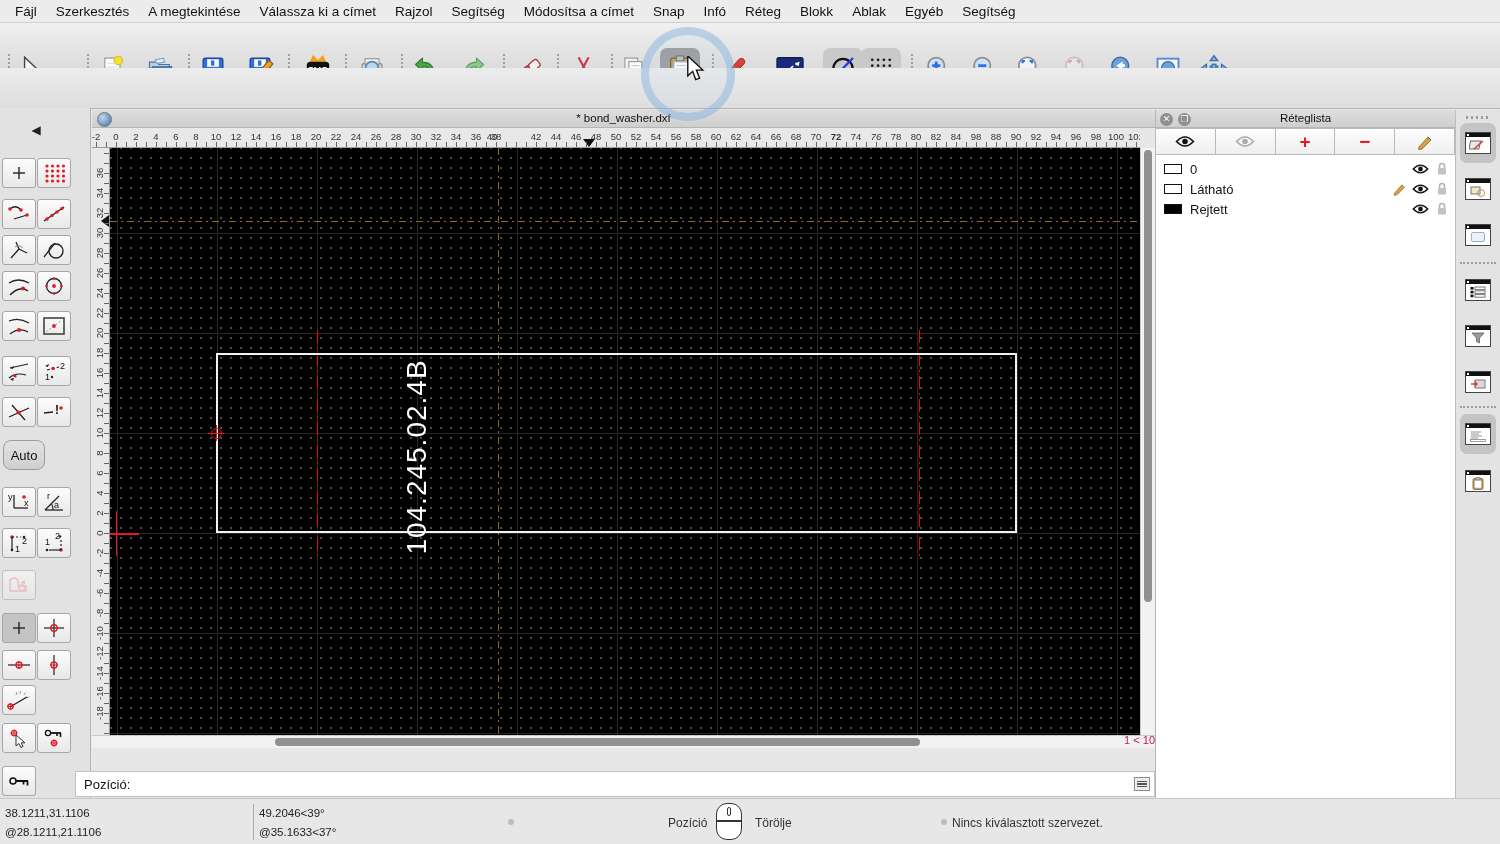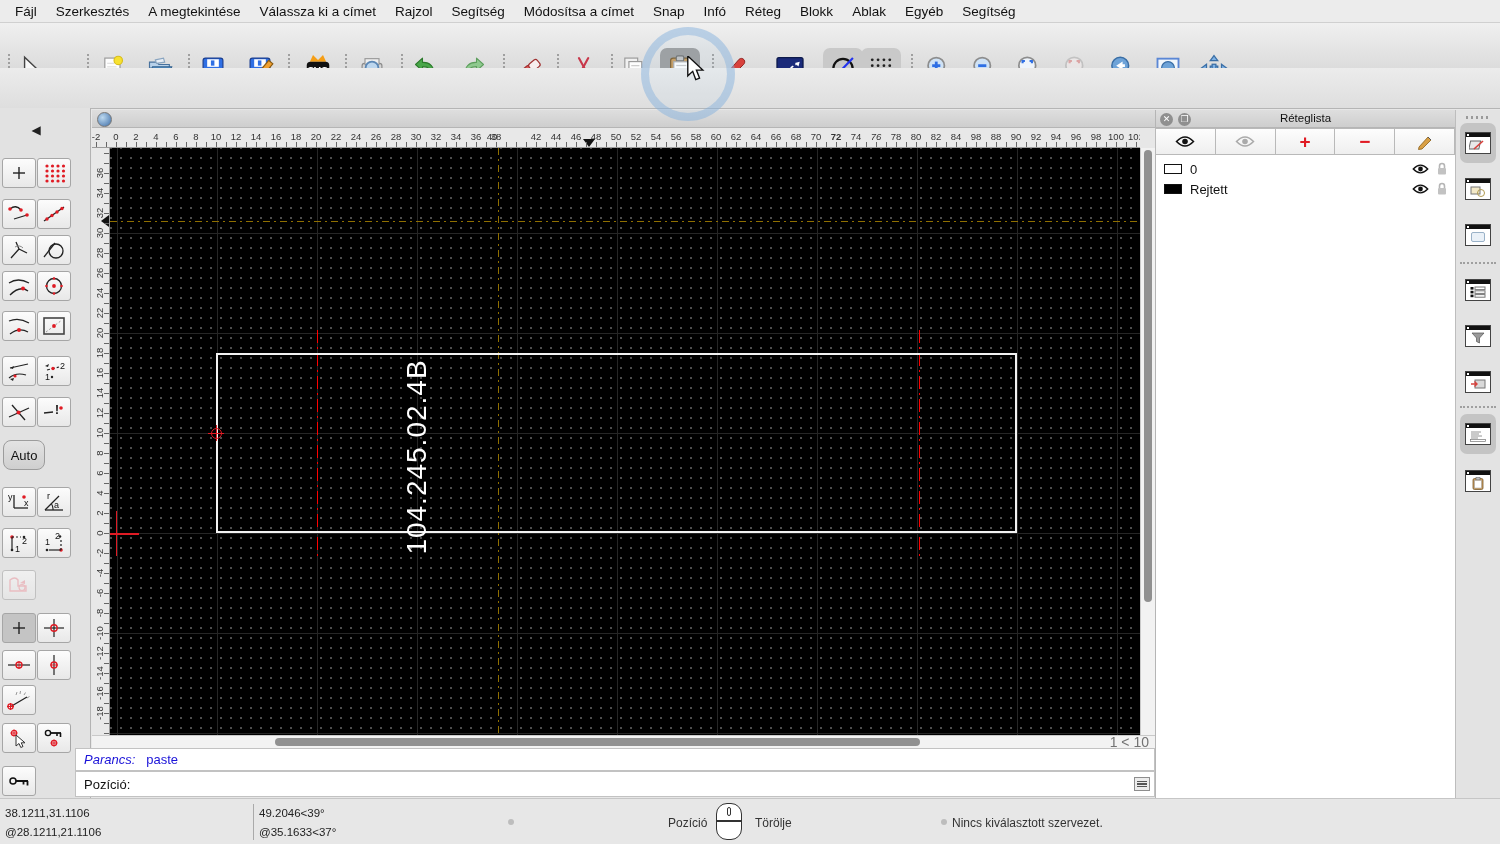--- a/index.html
+++ b/index.html
@@ -64,21 +64,21 @@
   #drawing-rect{position:absolute;left:106px;top:205px;width:797px;height:176px;border:2px solid #f2f2f2;}
   #drawing-text{position:absolute;left:187px;top:292px;width:240px;height:34px;line-height:34px;text-align:center;color:#fff;font-size:28px;transform:rotate(-90deg);letter-spacing:1px;white-space:nowrap;}
   .rz{position:absolute;background:#e01b24;}
   #snap-marker{position:absolute;left:98px;top:277px;width:16px;height:16px;}
   #snap-marker .ring{position:absolute;left:3px;top:3px;width:9px;height:9px;border:1.5px solid #e01b24;border-radius:50%;}
   #snap-marker .lh{position:absolute;left:0;top:7.5px;width:16px;height:1px;background:#e01b24;}
   #snap-marker .lv{position:absolute;left:7.5px;top:0;width:1px;height:16px;background:#e01b24;}
   
   #hscroll{position:absolute;left:92px;top:735px;width:1063px;height:13px;background:#f2f2f2;border-top:1px solid #c9c9c9;box-sizing:border-box;}
   #hscroll .thumb{position:absolute;left:183px;top:2px;width:645px;height:8px;background:#909090;border-radius:4px;}
-  #zoom-indicator{position:absolute;right:6px;top:-2px;font-size:14px;color:#737373;}
+  #zoom-indicator{position:absolute;right:0;top:-2px;font-size:11px;color:#be185d;}
   #vscroll{position:absolute;left:1140px;top:148px;width:15px;height:587px;background:#f2f2f2;border-left:1px solid #c9c9c9;box-sizing:border-box;}
   #vscroll .thumb{position:absolute;left:3px;top:2px;width:8px;height:452px;background:#909090;border-radius:4px;}
   
   #cmd-history{position:absolute;left:75px;top:748px;width:1080px;height:23px;background:#fff;border:1px solid #c2c2c2;box-sizing:border-box;font-size:13px;line-height:21px;padding-left:8px;color:#1a12d8;}
   #cmd-history .prompt{font-style:italic;}
   #cmd-row{position:absolute;left:75px;top:771px;width:1080px;height:26px;background:#fff;border:1px solid #c2c2c2;box-sizing:border-box;display:flex;align-items:center;padding-left:8px;}
   #cmd-row .poslbl{font-size:13px;color:#111;}
   #cmd-input{flex:1;border:none;outline:none;font-size:13px;height:20px;font-family:"Liberation Sans",sans-serif;}
   #cmd-opt{width:16px;height:14px;border:1px solid #8d8d8d;background:#ececec;margin-right:4px;display:flex;flex-direction:column;justify-content:space-evenly;padding:2px 2px;box-sizing:border-box;}
   #cmd-opt i{display:block;height:1.5px;background:#555;}
@@ -671,20 +671,21 @@
           <circle cx="7" cy="11" r="3" fill="none" stroke="#111" stroke-width="1.5"></circle>
           <line x1="10" y1="11" x2="22" y2="11" stroke="#111" stroke-width="2"></line>
           <line x1="17.5" y1="11" x2="17.5" y2="14.5" stroke="#111" stroke-width="1.8"></line>
           <line x1="21.5" y1="11" x2="21.5" y2="15.5" stroke="#111" stroke-width="1.8"></line>
         </svg>
       </div>
   </div>
 
   <div id="tabbar">
     <span id="tab-icon"></span>
+    <div id="tab-title">* bond_washer.dxf</div>
   </div>
 
   <div id="hruler">
     <div id="hmarker"></div>
   <span class="hlab" style="left: 4px;">-2</span>
       <span class="hlab" style="left: 24px;">0</span>
       <span class="hlab" style="left: 44px;">2</span>
       <span class="hlab" style="left: 64px;">4</span>
       <span class="hlab" style="left: 84px;">6</span>
       <span class="hlab" style="left: 104px;">8</span>
@@ -786,25 +787,20 @@
   </div>
 
   <div id="hscroll">
     <div class="thumb"></div>
     <div id="zoom-indicator">1 &lt; 10</div>
   </div>
   <div id="vscroll">
     <div class="thumb"></div>
   </div>
 
-  <div id="cmd-history">
-    <span class="prompt">Parancs:</span>
-    <span>&nbsp;</span>
-    <span>paste</span>
-  </div>
   <div id="cmd-row">
     <span class="poslbl">Pozíció:</span>
     <input id="cmd-input" value="" style="">
     <span id="cmd-opt">
         <i></i>
         <i></i>
         <i></i>
       </span>
   </div>
 
@@ -851,20 +847,41 @@
               <circle cx="10" cy="6.5" r="2.8" fill="#111"></circle>
             </svg>
           </span>
       <span class="rlock">
             <svg width="12" height="14" viewBox="0 0 12 14">
               <path d="M3.5 6 V4 a2.5 2.5 0 0 1 5 0 V6" fill="none" stroke="#b5b5b5" stroke-width="1.6"></path>
               <rect x="2" y="6" width="8" height="6.5" rx="1" fill="#c2c2c2"></rect>
             </svg>
           </span>
     </div>
+        <div class="lrow editing">
+      <span class="swatch" style="background: rgb(255, 255, 255);"></span>
+      <span class="lname">Látható</span>
+      <span class="rpen">
+            <svg width="15" height="14" viewBox="0 0 18 16">
+              <path d="M3 13 L12 3 L15 6 L6 15 L2.5 15.5 Z" fill="#d9a045" stroke="#8a6018" stroke-width=".8"></path>
+            </svg>
+          </span>
+      <span class="reye">
+            <svg width="17" height="12" viewBox="0 0 20 13">
+              <path d="M1.5 6.5 Q10 -2.5 18.5 6.5 Q10 15.5 1.5 6.5 Z" fill="none" stroke="#111" stroke-width="1.6"></path>
+              <circle cx="10" cy="6.5" r="2.8" fill="#111"></circle>
+            </svg>
+          </span>
+      <span class="rlock">
+            <svg width="12" height="14" viewBox="0 0 12 14">
+              <path d="M3.5 6 V4 a2.5 2.5 0 0 1 5 0 V6" fill="none" stroke="#b5b5b5" stroke-width="1.6"></path>
+              <rect x="2" y="6" width="8" height="6.5" rx="1" fill="#c2c2c2"></rect>
+            </svg>
+          </span>
+    </div>
         <div class="lrow">
       <span class="swatch" style="background: rgb(0, 0, 0);"></span>
       <span class="lname">Rejtett</span>
 
       <span class="reye">
             <svg width="17" height="12" viewBox="0 0 20 13">
               <path d="M1.5 6.5 Q10 -2.5 18.5 6.5 Q10 15.5 1.5 6.5 Z" fill="none" stroke="#111" stroke-width="1.6"></path>
               <circle cx="10" cy="6.5" r="2.8" fill="#111"></circle>
             </svg>
           </span>

